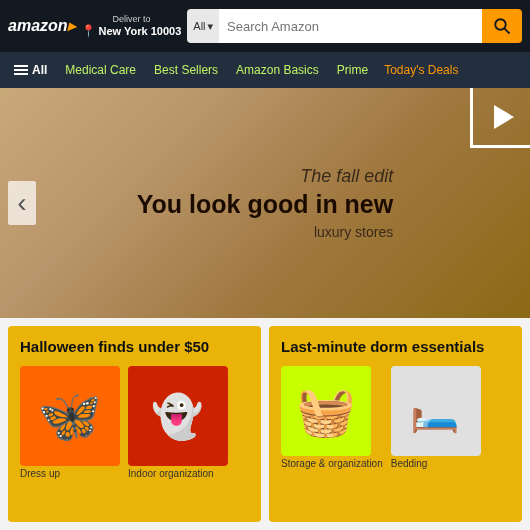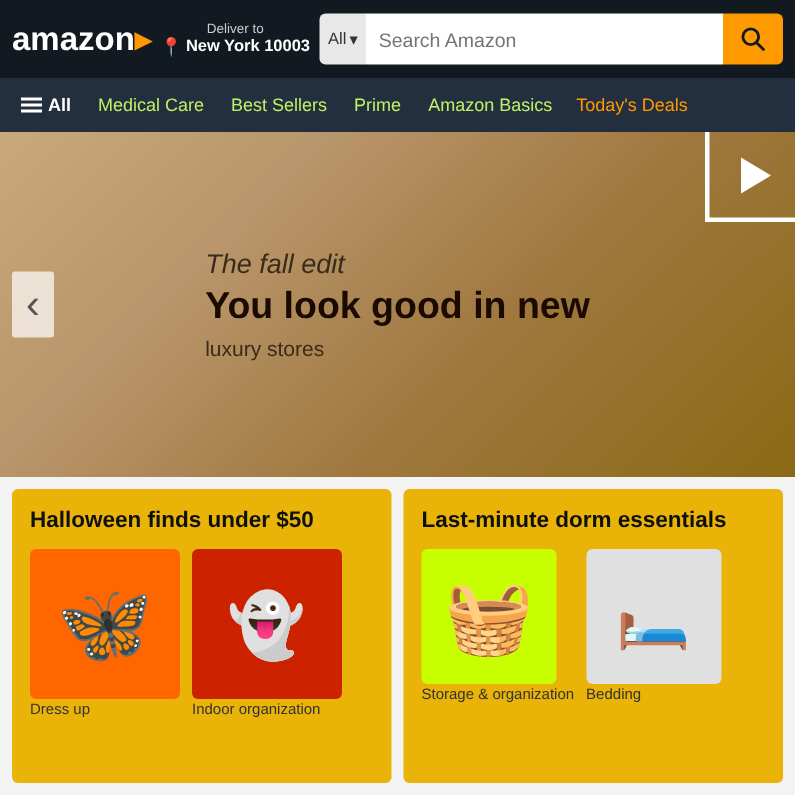--- a/index.html
+++ b/index.html
@@ -1,20 +1,20 @@
 <!DOCTYPE html>
 <html><head>
   <meta charset="utf-8">
   <style>
     * { margin: 0; padding: 0; box-sizing: border-box; }
     body { width: 530px; height: 530px; overflow: hidden; font-family: Arial, sans-serif; background: #fff; }
 
     
     .header { background: #131921; display: flex; align-items: center; padding: 6px 8px; gap: 6px; height: 52px; }
-    .amazon-logo { color: #fff; font-size: 22px; font-weight: bold; line-height: 1; }
+    .amazon-logo { color: #fff; font-size: 16px; font-weight: bold; font-style: italic; line-height: 1; }
     .amazon-logo span { color: #FF9900; }
     .deliver-to { color: #ccc; font-size: 9px; display: flex; flex-direction: column; align-items: center; cursor: pointer; }
     .deliver-to .deliver-label { font-size: 9px; color: #ccc; }
     .deliver-to .location { color: #fff; font-size: 11px; font-weight: bold; display: flex; align-items: center; gap: 2px; }
     .location-pin { color: #fff; font-size: 12px; }
     .search-bar { flex: 1; display: flex; height: 34px; }
     .search-all { background: #e8e8e8; border: none; padding: 0 6px; font-size: 11px; color: #333; border-radius: 4px 0 0 4px; cursor: pointer; display: flex; align-items: center; gap: 2px; }
     .search-input { flex: 1; border: none; padding: 0 8px; font-size: 13px; outline: none; }
     .search-btn { background: #FF9900; border: none; width: 40px; border-radius: 0 4px 4px 0; cursor: pointer; display: flex; align-items: center; justify-content: center; }
     .search-btn svg { width: 18px; height: 18px; }
@@ -24,21 +24,21 @@
     .nav-all { display: flex; align-items: center; gap: 4px; color: #fff; font-size: 12px; font-weight: bold; padding: 6px 8px; cursor: pointer; white-space: nowrap; }
     .hamburger { display: flex; flex-direction: column; gap: 2px; }
     .hamburger span { display: block; width: 14px; height: 2px; background: #fff; }
     .nav-item { color: #bef264; font-size: 12px; padding: 6px 8px; cursor: pointer; white-space: nowrap; }
     .nav-item-active { font-weight: bold; }
     .nav-item-orange { color: #FF9900; font-size: 12px; padding: 6px 6px; cursor: pointer; white-space: nowrap; }
 
     
     .hero { position: relative; width: 530px; height: 230px; background: linear-gradient(to right, #c8a882, #d4a96a, #b8956a, #8B6914); overflow: hidden; display: flex; align-items: center; justify-content: center; }
     .hero-bg { position: absolute; top: 0; left: 0; width: 100%; height: 100%; background: linear-gradient(135deg, #c9a87a 0%, #b8956a 30%, #a07840 60%, #8B6914 100%); }
-    .hero-content { position: relative; z-index: 2; text-align: left; padding: 0 60px; }
+    .hero-content { position: relative; z-index: 2; text-align: right; padding: 0 60px; }
     .hero-subtitle { font-style: italic; font-size: 18px; color: #3a2a1a; margin-bottom: 4px; }
     .hero-title { font-size: 25px; font-weight: bold; color: #1a0a00; line-height: 1.1; margin-bottom: 6px; }
     .hero-body { font-size: 14px; color: #3a2a1a; }
     .hero-arrow-left { position: absolute; left: 8px; top: 50%; transform: translateY(-50%); z-index: 3; font-size: 28px; color: #555; cursor: pointer; background: rgba(255,255,255,0.7); width: 28px; height: 44px; display: flex; align-items: center; justify-content: center; border-radius: 2px; }
     .play-triangle { width: 0; height: 0; border-top: 12px solid transparent; border-bottom: 12px solid transparent; border-left: 20px solid #fff; margin-left: 4px; }
 
     
     .bottom-section { display: flex; gap: 8px; padding: 8px; background: #f3f3f3; height: 212px; }
 
     
@@ -97,22 +97,22 @@
   <div class="nav-all">
     <div class="hamburger">
       <span></span>
         <span></span>
         <span></span>
     </div>
     <span>All</span>
   </div>
   <span class="nav-item">Medical Care</span>
   <span class="nav-item">Best Sellers</span>
+  <span class="nav-item">Amazon Basics</span>
   <span class="nav-item">Prime</span>
-  <span class="nav-item">Amazon Basics</span>
   <span class="nav-item-orange">Today's Deals</span>
 </div>
 
 <div class="hero">
   <div class="hero-bg"></div>
   <div class="hero-arrow-left">‹</div>
   <div class="hero-content">
     <div class="hero-subtitle">The fall edit</div>
     <div class="hero-title">You look good in new</div>
     <div class="hero-body">luxury stores</div>

